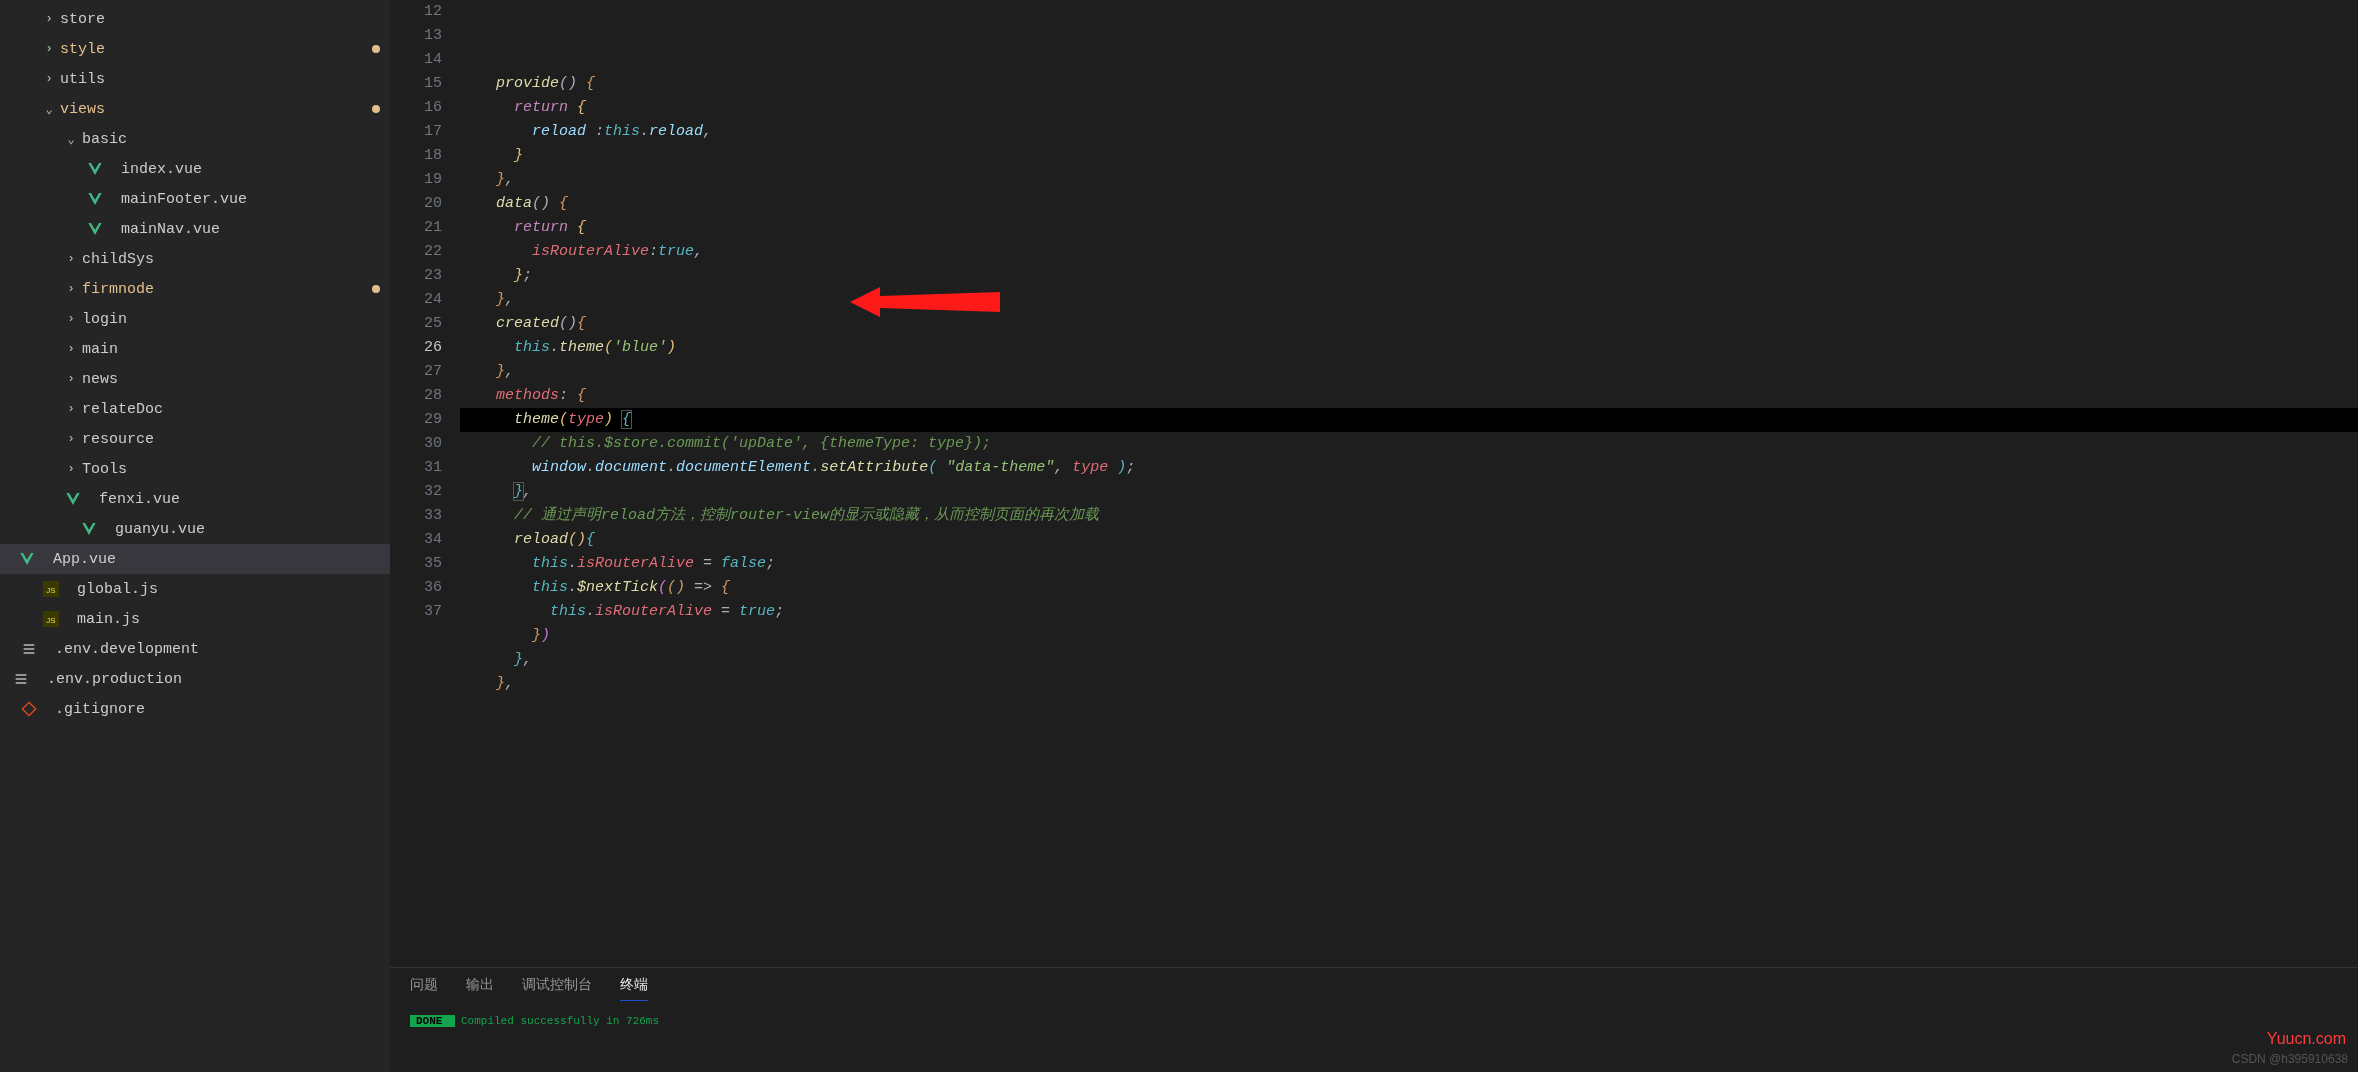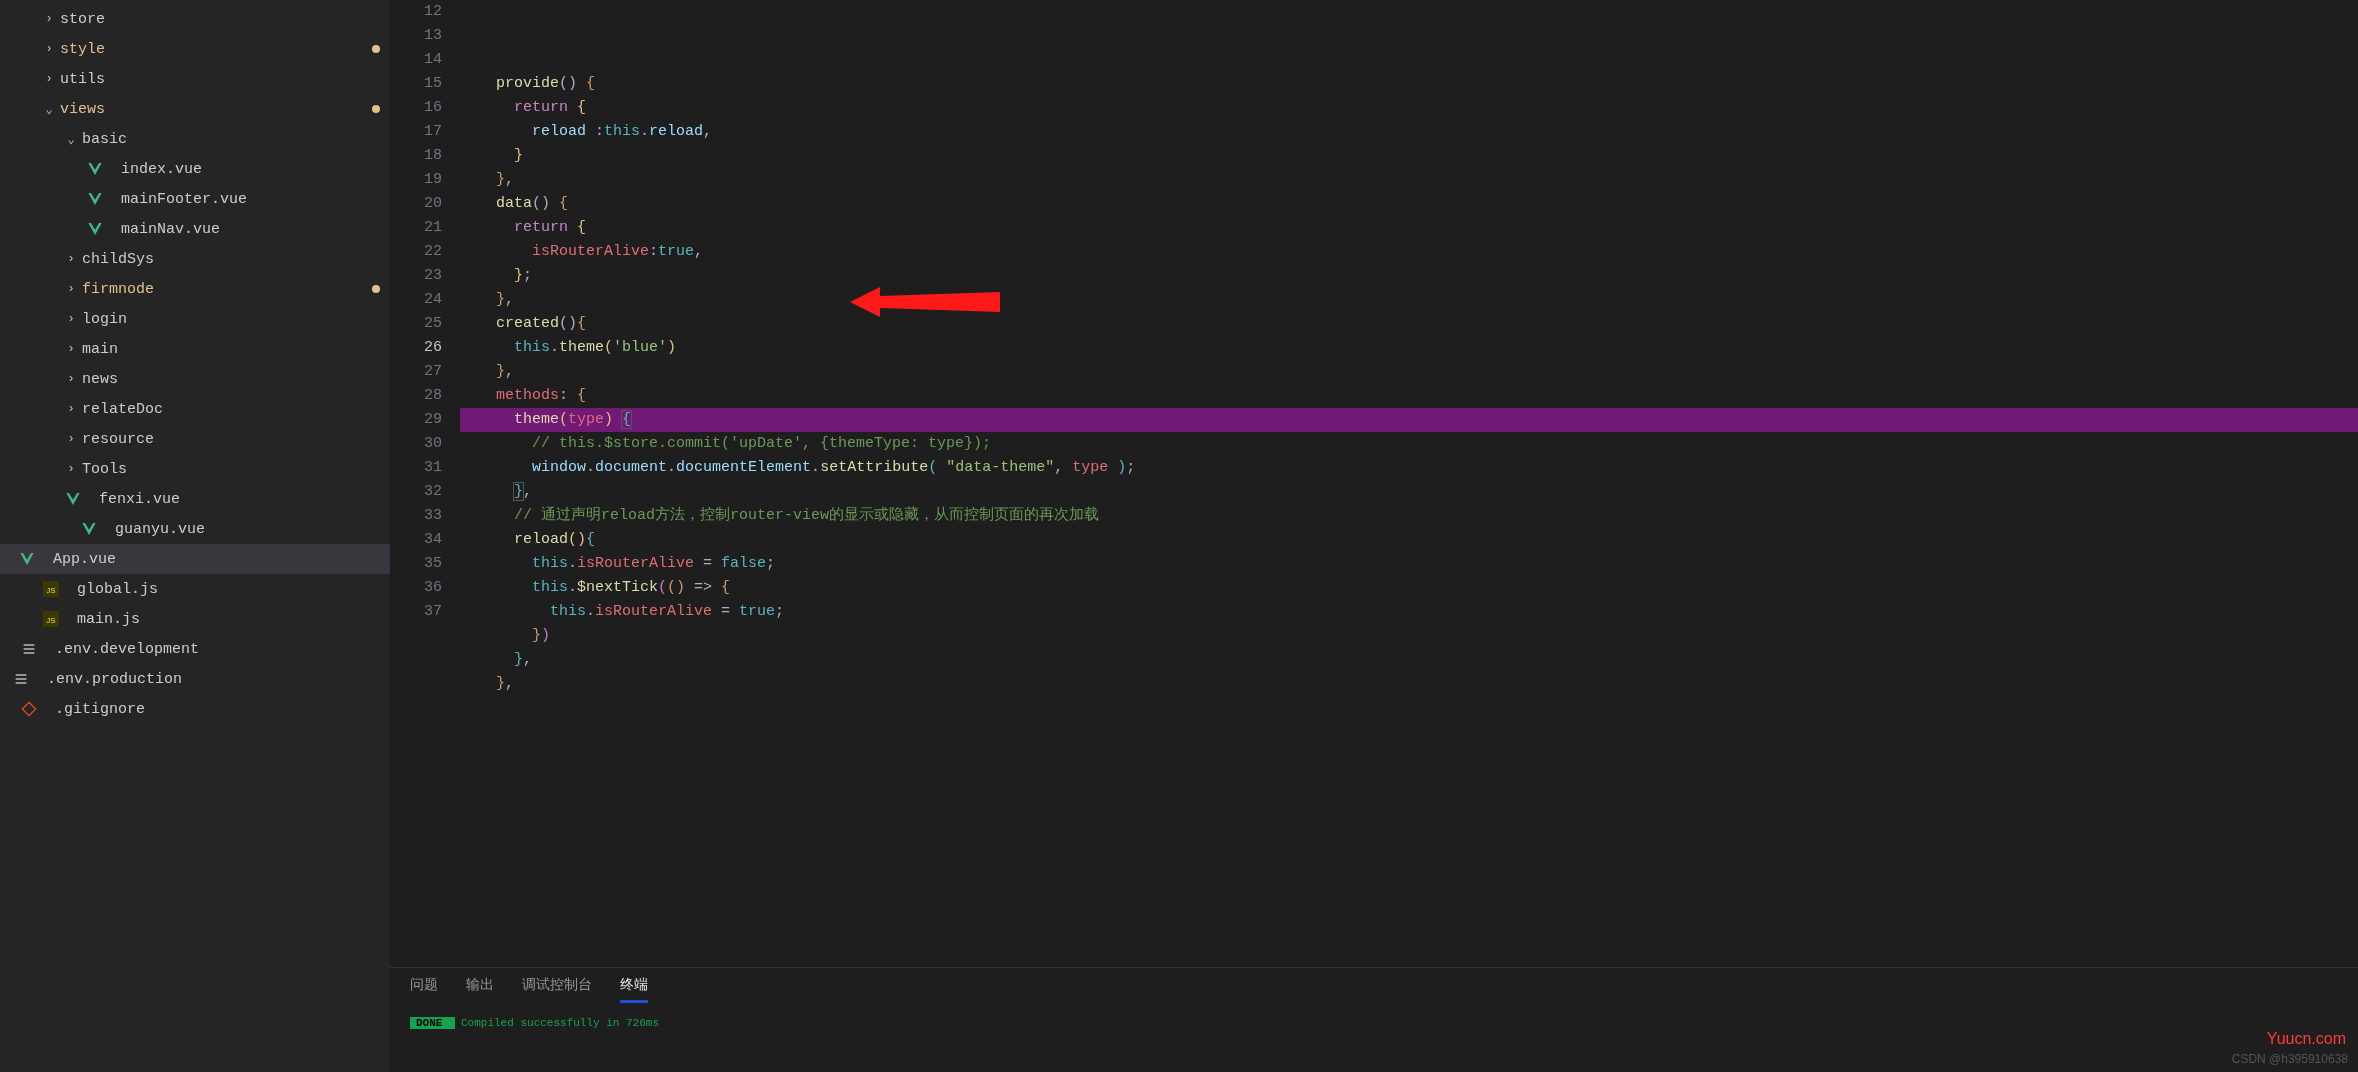--- a/index.html
+++ b/index.html
@@ -21,22 +21,22 @@
   .ficon .cfg { stroke: #cccccc; }
   .ficon .git { stroke: #e64a19; }
 
   
   #main { flex: 1; display: flex; flex-direction: column; background: #1e1e1e; min-width: 0; }
   #editor { flex: 1; display: flex; overflow: hidden; font-size: 15px; line-height: 24px; }
   #gutter { width: 70px; text-align: right; color: #6e7681; padding-right: 18px; user-select: none; }
   #gutter .ln { height: 24px; }
   #gutter .ln.cur { color: #c6c6c6; }
   #code { flex: 1; white-space: pre; position: relative; }
-  .cl { height: 24px; }
-  .cl.hl { background: #701a75; }
+  .cl { height: 24px; font-style: italic; }
+  .cl.hl { background: #000000; }
 
   
   .tk-kw    { color: #c586c0; }       
   .tk-blue  { color: #56b6c2; }       
   .tk-fn    { color: #dcdcaa; }       
   .tk-prop  { color: #9cdcfe; }       
   .tk-var   { color: #e06c75; }       
   .tk-str   { color: #98c379; }       
   .tk-cmt   { color: #6a9955; }       
   .tk-punc  { color: #abb2bf; }       
@@ -48,21 +48,21 @@
   .bracket-box { outline: 1px solid #555; }
 
   
   #arrow { position: absolute; left: 300px; top: 258px; pointer-events: none; }
   #arrow svg { width: 150px; height: 40px; }
 
   
   #panel { height: 105px; border-top: 1px solid #333; background: #1e1e1e; }
   #panel-tabs { display: flex; gap: 28px; padding: 8px 20px 0 20px; font-size: 14px; color: #969696; }
   .ptab { padding-bottom: 6px; cursor: pointer; }
-  .ptab.active { color: #e7e7e7; border-bottom: 3px solid #1d4ed8; }
+  .ptab.active { color: #e7e7e7; border-bottom: 1px solid #1d4ed8; }
   #panel-body { padding: 14px 20px; font-size: 11px; }
   .done-badge { background: #14a44d; color: #000; padding: 0 6px; font-weight: bold; margin-right: 6px; }
   .compile-msg { color: #14a44d; }
 
   
   #wm1 { position: absolute; right: 12px; bottom: 24px; color: #ff3b3b; font-size: 16px; font-family: -apple-system, sans-serif; }
   #wm2 { position: absolute; right: 10px; bottom: 6px; color: #555; font-size: 12px; font-family: -apple-system, sans-serif; }
 
   
   ::-webkit-scrollbar { width: 10px; }

